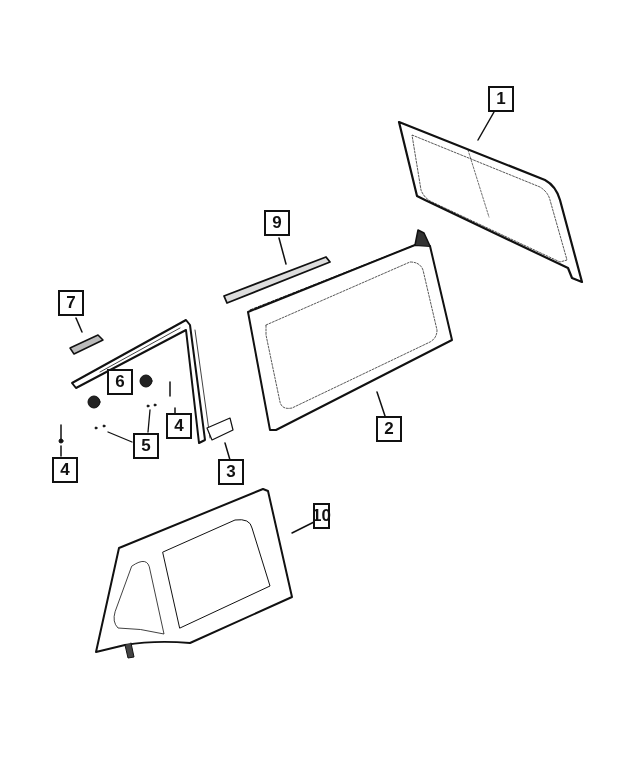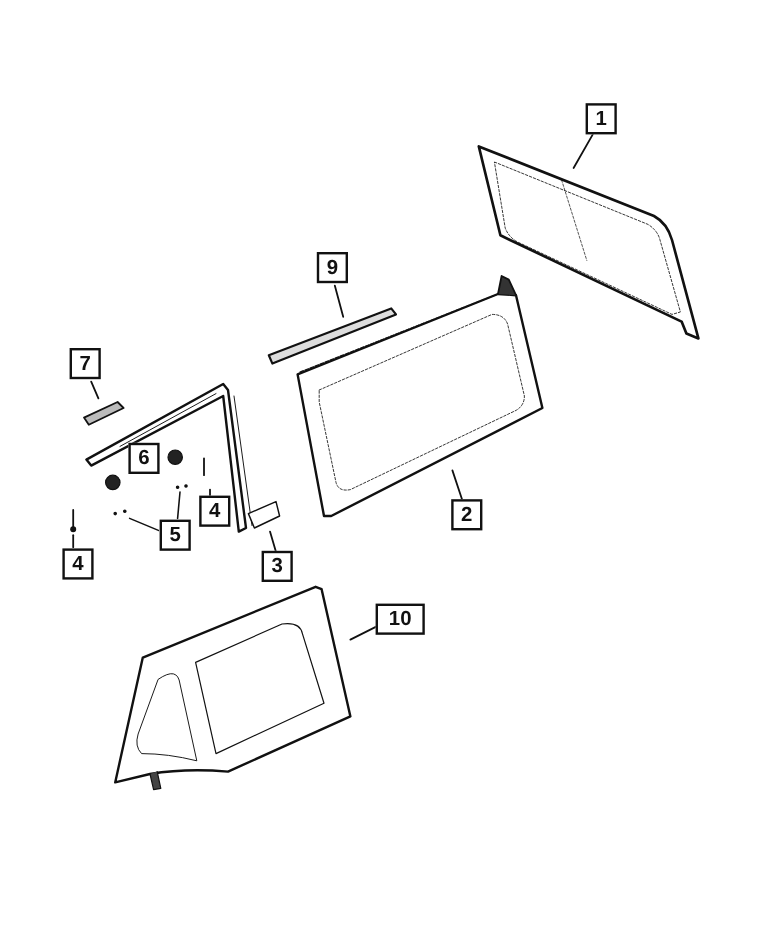--- a/index.html
+++ b/index.html
@@ -1,20 +1,20 @@
 <!DOCTYPE html>
 <html><head>
 <meta charset="utf-8">
 <style>
   html, body { margin:0; padding:0; background:#ffffff; }
   body { width:640px; height:777px; position:relative; overflow:hidden; font-family:"Liberation Sans", sans-serif; }
   #diagram { position:absolute; left:0; top:0; width:640px; height:777px; }
   .callout { position:absolute; width:26px; height:26px; border:2px solid #111; background:#fff; box-sizing:border-box;
              display:flex; align-items:center; justify-content:center; font-weight:bold; font-size:17px; color:#111; cursor:pointer; }
-  .callout.wide { width:41px; }
+  .callout.wide { width:17px; }
 </style>
 </head>
 <body>
 
 <svg id="diagram" viewBox="0 0 640 777" xmlns="http://www.w3.org/2000/svg">
   <g fill="none" stroke="#111" stroke-linejoin="round" stroke-linecap="round">
 
     <g>
       <path d="M399,122 L545,180 Q556,186 560,200 L582,282 L572,278 L568,268 L425,200 L417,196 Z" stroke-width="2.2" fill="#fff"></path>
       <path d="M412,135 L540,187 Q548,192 550,200 L567,260 L560,262 L432,202 Q424,198 421,190 Z" stroke-width="0.7" stroke-dasharray="2,1.5"></path>

